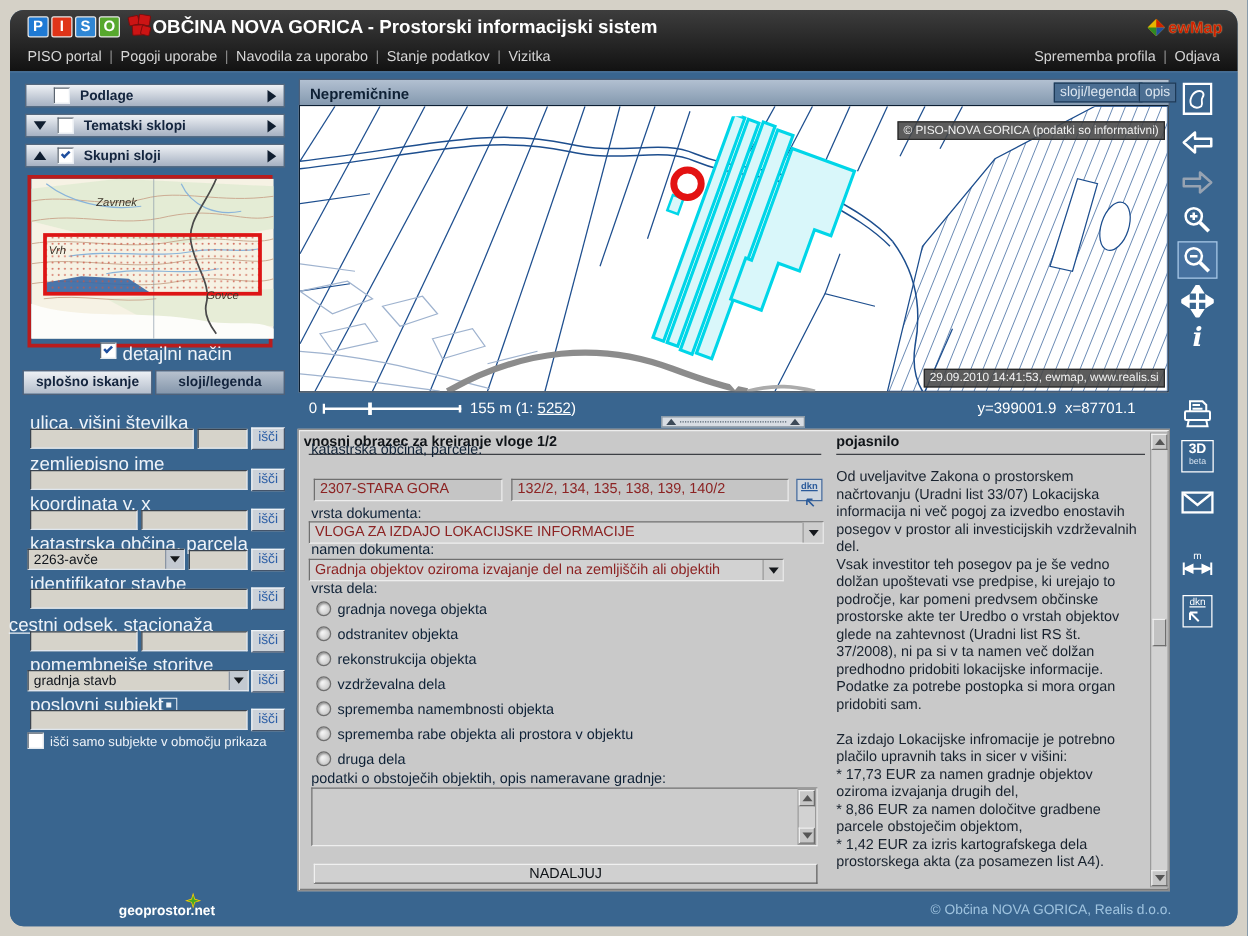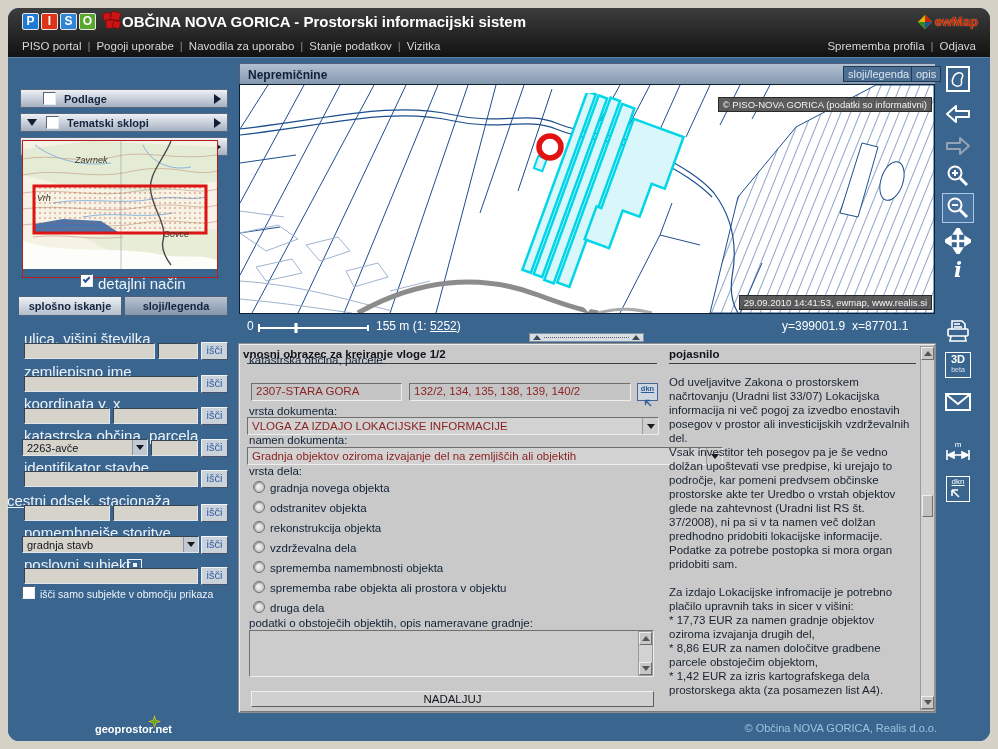--- a/index.html
+++ b/index.html
@@ -16,21 +16,21 @@
   .piso-box { position:absolute; top:13px; width:17px; height:17px; border:1px solid #e8e8e8; border-radius:2px; color:#fff; font-weight:bold; font-size:12px; text-align:center; line-height:15px; }
   #app-title { position:absolute; left:122px; top:13px; color:#fff; font-size:15px; font-weight:bold; white-space:nowrap; }
   .menu-item { color:#d6d6d6; font-size:11.5px; cursor:pointer; }
   .menu-sep { color:#8a8a8a; font-size:11.5px; }
   #menu-left { position:absolute; left:22px; top:40px; display:flex; gap:6px; }
   #menu-right { position:absolute; right:22px; top:40px; display:flex; gap:6px; }
   #ewmap { position:absolute; right:20px; top:14px; display:flex; align-items:center; gap:3px; }
   #ewmap span { color:#cc2200; font-weight:bold; font-size:13px; text-shadow:0 0 1px #ffe9a0; }
 
   
-  .acc { position:absolute; left:20px; width:208px; height:19px; background:linear-gradient(#eef1f5,#a5b0c1); border:1px solid #55687e; display:flex; align-items:center;margin-top:22px; }
+  .acc { position:absolute; left:20px; width:208px; height:19px; background:linear-gradient(#eef1f5,#a5b0c1); border:1px solid #55687e; display:flex; align-items:center; }
   .acc .cap { font-weight:bold; color:#13243d; font-size:11px; margin-left:8px; }
   .tri-r { width:0; height:0; border-top:5px solid transparent; border-bottom:5px solid transparent; border-left:7px solid #101e30; }
   .tri-d { width:0; height:0; border-left:5px solid transparent; border-right:5px solid transparent; border-top:7px solid #101e30; }
   .tri-u { width:0; height:0; border-left:5px solid transparent; border-right:5px solid transparent; border-bottom:7px solid #101e30; }
   .chk { width:13px; height:13px; background:#fff; border:1px solid; border-color:#5a6470 #e9edf2 #e9edf2 #5a6470; position:relative; flex:none; }
   .chk .mark { position:absolute; left:2px; top:2px; width:7px; height:4px; border-left:2px solid #1f4f9e; border-bottom:2px solid #1f4f9e; transform:rotate(-45deg); }
   .slabel { position:absolute; color:#eef3f9; font-size:15px; white-space:nowrap; }
   .slink { text-decoration:underline; cursor:pointer; }
   .sinp { position:absolute; background:#d6d3ca; border:1px solid; border-color:#39434f #dfe6ee #dfe6ee #39434f; height:16px; }
   .isci { position:absolute; width:27px; height:18px; background:#ccd2d9; border:1px solid; border-color:#f0f4f8 #44546a #44546a #f0f4f8; color:#2d5fa6; font-size:11px; text-align:center; line-height:15px; cursor:pointer; }
@@ -148,21 +148,21 @@
   <div class="acc" style="top:115px;">
     <span class="tri-u" style="margin-left:6px;"></span>
     <span class="chk" style="margin-left:9px;">
         <span class="mark"></span>
       </span>
     <span class="cap">Skupni sloji</span>
     <span style="flex:1;"></span>
     <span class="tri-r" style="margin-right:6px;"></span>
   </div>
 
-  <div class="abs" style="left:22px;top:140px;width:196px;height:138px;border:1px solid #b91c1c;">
+  <div class="abs" style="left:22px;top:140px;width:196px;height:138px;border:3px solid #b91c1c;">
     <svg width="194" height="128" viewBox="0 0 194 128">
       <defs>
         <pattern id="rd" width="5" height="5" patternUnits="userSpaceOnUse">
             <circle cx="2" cy="2" r="0.8" fill="#cc5544" opacity="0.8"></circle>
           </pattern>
       </defs>
       <rect width="194" height="128" fill="#f6f2e4"></rect>
       <polygon points="0,8 70,0 194,6 194,40 120,52 40,44 0,34" fill="#dde9cf" opacity="0.7"></polygon>
       <polygon points="60,96 194,88 194,118 90,112" fill="#dde9cf" opacity="0.6"></polygon>
       <path d="M0,100 C40,114 90,104 140,114 C160,118 180,112 194,120 L194,128 L0,128 Z" fill="#fdfdfa"></path>
@@ -461,21 +461,21 @@
 
     <div class="flbl" style="left:10px;top:61px;">vrsta dokumenta:</div>
     <div class="fsel" style="left:8px;top:73px;width:412px;">
       <span class="val">VLOGA ZA IZDAJO LOKACIJSKE INFORMACIJE</span>
       <span class="btn">
           <span class="tri-dn"></span>
         </span>
     </div>
 
     <div class="flbl" style="left:10px;top:90px;">namen dokumenta:</div>
-    <div class="fsel" style="left:8px;top:103px;width:476px;">
+    <div class="fsel" style="left:8px;top:103px;width:380px;">
       <span class="val">Gradnja objektov oziroma izvajanje del na zemljiščih ali objektih</span>
       <span class="btn">
           <span class="tri-dn"></span>
         </span>
     </div>
 
     <div class="flbl" style="left:10px;top:121px;">vrsta dela:</div>
 
     <span class="radio" style="left:14px;top:137px;"></span>
     <span class="flbl" style="left:31px;top:138px;">gradnja novega objekta</span>

